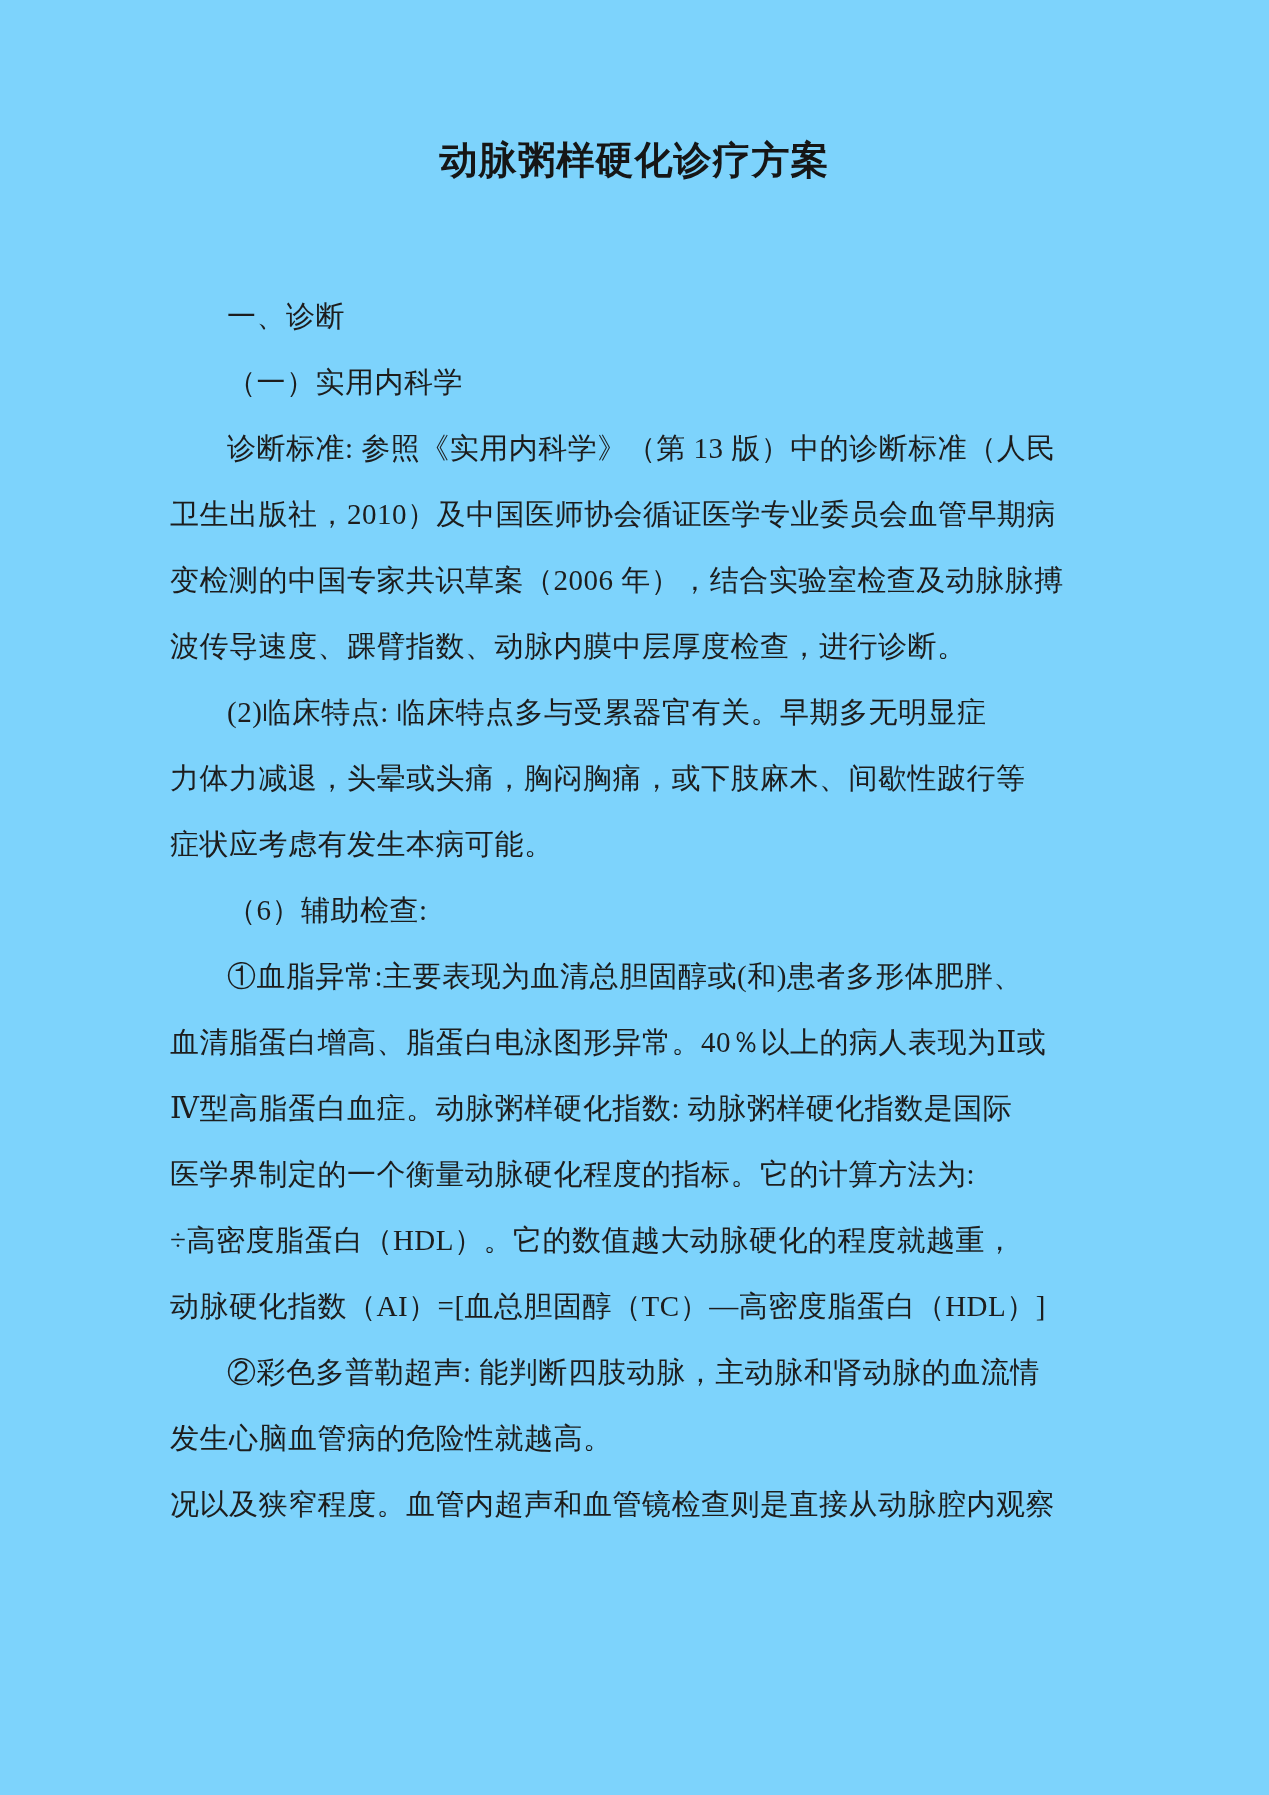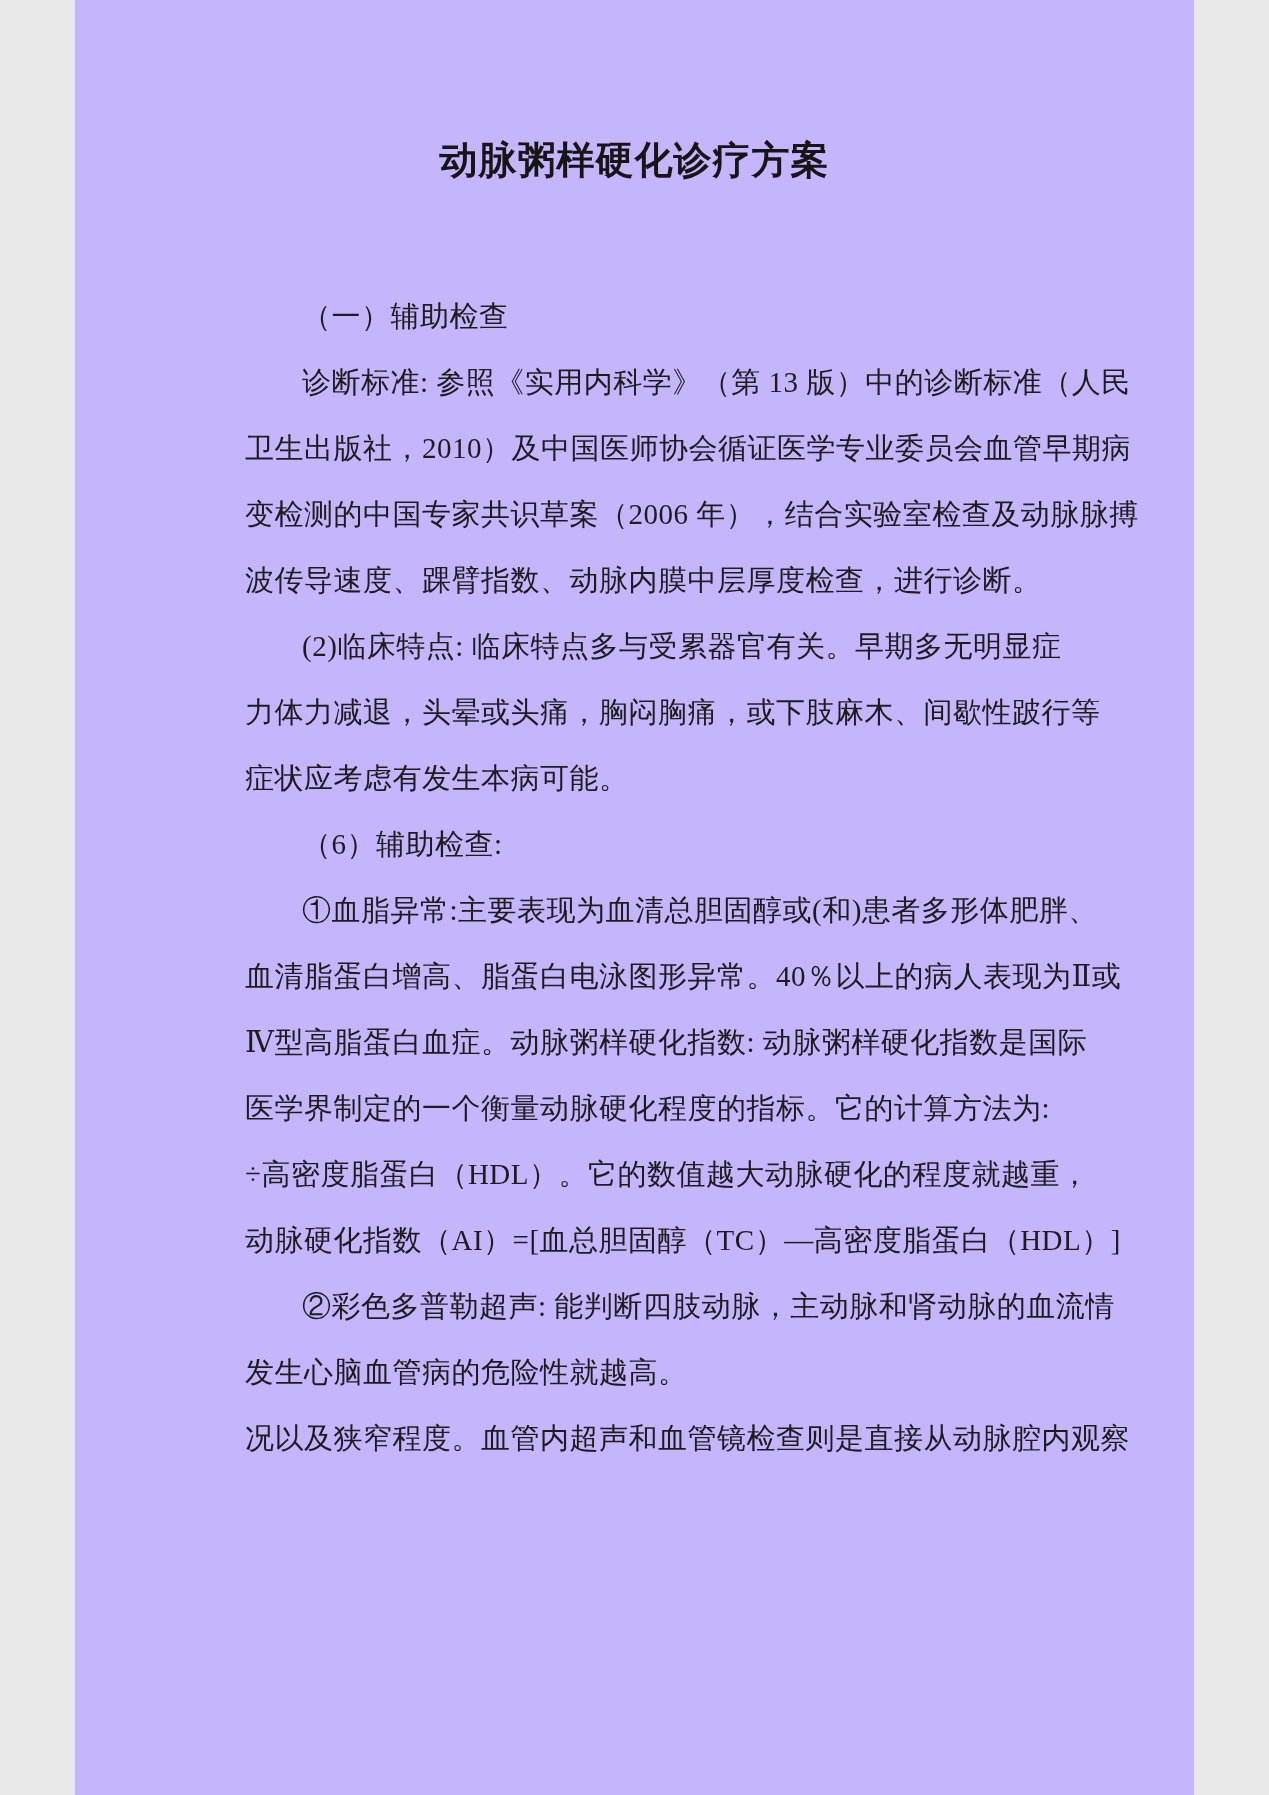--- a/index.html
+++ b/index.html
@@ -2,24 +2,24 @@
 <html><head>
 <meta charset="utf-8">
 <style>
   html, body {
     margin: 0;
     padding: 0;
     background: #e8e8e8;
   }
   .page {
     position: relative;
-    width: 1119px;
+    width: 1269px;
     height: 1795px;
     margin: 0 auto;
-    background: #c4b5fd;
+    background: #7dd3fc;
     overflow: hidden;
     font-family: "Liberation Serif", "DejaVu Serif", serif;
     color: #1c1c1c;
   }
   .doc-title {
     position: absolute;
     top: 136px;
     left: 0;
     right: 0;
     text-align: center;
@@ -50,21 +50,22 @@
   }
 </style>
 </head>
 <body>
 
 <div class="page">
 
   <div class="doc-title">动脉粥样硬化诊疗方案</div>
 
   <div class="doc-body">
-    <span class="line indent">（一）辅助检查</span>
+    <span class="line indent">一、诊断</span>
+    <span class="line indent">（一）实用内科学</span>
     <span class="line indent">诊断标准: 参照《实用内科学》（第 13 版）中的诊断标准（人民</span>
     <span class="line">卫生出版社，2010）及中国医师协会循证医学专业委员会血管早期病</span>
     <span class="line">变检测的中国专家共识草案（2006 年），结合实验室检查及动脉脉搏</span>
     <span class="line">波传导速度、踝臂指数、动脉内膜中层厚度检查，进行诊断。</span>
     <span class="line indent">(2)临床特点: 临床特点多与受累器官有关。早期多无明显症</span>
     <span class="line">力体力减退，头晕或头痛，胸闷胸痛，或下肢麻木、间歇性跛行等</span>
     <span class="line">症状应考虑有发生本病可能。</span>
     <span class="line indent">（6）辅助检查:</span>
     <span class="line indent">①血脂异常:主要表现为血清总胆固醇或(和)患者多形体肥胖、</span>
     <span class="line">血清脂蛋白增高、脂蛋白电泳图形异常。40％以上的病人表现为Ⅱ或</span>

